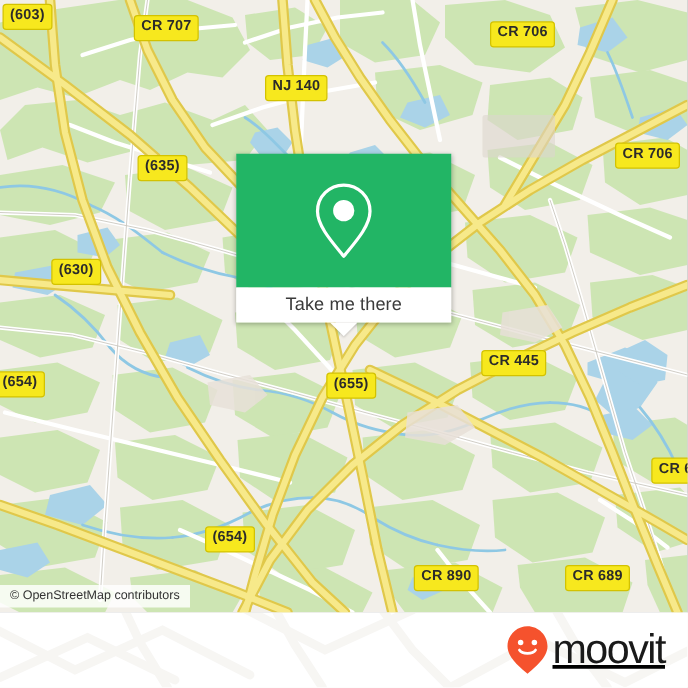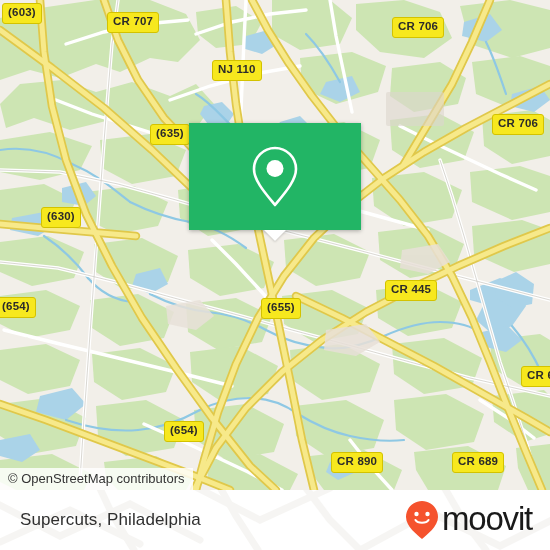--- a/index.html
+++ b/index.html
@@ -79,21 +79,21 @@
     border-top: 11px solid #ffffff;
     filter: drop-shadow(0 1px 1px rgba(0,0,0,0.18));
   }
 
   
   #attribution {
     position: absolute;
     left: 0; top: 468px;
     background: rgba(255,255,255,0.82);
     color: #333333;
-    font-size: 13px;
+    font-size: 10px;
     padding: 3px 8px 4px 8px;
     white-space: nowrap;
   }
 
   
   #bottombar {
     position: absolute;
     left: 0; top: 490px;
     width: 550px; height: 60px;
     background: #ffffff;
@@ -104,21 +104,21 @@
     position: absolute;
     left: 20px; top: 0; height: 60px;
     display: flex; align-items: center;
     font-size: 17px;
     color: #2f2f2f;
     letter-spacing: 0.1px;
   }
   #brand {
     position: absolute;
     right: 18px; top: 0; height: 60px;
-    display: flex; align-items: center; gap: 3px;
+    display: flex; align-items: center; gap: 3px; text-decoration: underline;
   }
   #brand-word {
     font-size: 33px;
     color: #1a1a1a;
     letter-spacing: -1.2px;
     font-weight: normal;
     line-height: 1;
     margin-bottom: 3px;
   }
 </style>
@@ -295,39 +295,42 @@
           <path d="M402 250 L438 244 L450 262 L428 274 L400 268 Z"></path>
         </g>
         <g fill="#dcd6cd" opacity="0.6">
           <rect x="386" y="92" width="58" height="34" rx="2"></rect>
         </g>
       </g>
     </svg>
 
     <div class="shield" style="left:2px;   top:3px;">(603)</div>
     <div class="shield" style="left:107px; top:12px;">CR 707</div>
-    <div class="shield" style="left:212px; top:60px;">NJ 110</div>
+    <div class="shield" style="left:212px; top:60px;">NJ 140</div>
     <div class="shield" style="left:392px; top:17px;">CR 706</div>
     <div class="shield" style="left:492px; top:114px;">CR 706</div>
-    <div class="shield" style="left:110px; top:124px;margin-left:40px;">(635)</div>
+    <div class="shield" style="left:110px; top:124px;">(635)</div>
     <div class="shield" style="left:41px;  top:207px;">(630)</div>
     <div class="shield" style="left:-4px;  top:297px;">(654)</div>
     <div class="shield" style="left:385px; top:280px;">CR 445</div>
     <div class="shield" style="left:261px; top:298px;">(655)</div>
     <div class="shield" style="left:521px; top:366px;">CR 6</div>
     <div class="shield" style="left:164px; top:421px;">(654)</div>
     <div class="shield" style="left:331px; top:452px;">CR 890</div>
     <div class="shield" style="left:452px; top:452px;">CR 689</div>
 
     <div id="popup">
       <div id="popup-head">
         <svg width="54" height="66" viewBox="0 0 54 66">
           <path d="M27 4 C15.4 4 6 13.4 6 25 C6 37 18 50 27 61 C36 50 48 37 48 25 C48 13.4 38.6 4 27 4 Z" fill="none" stroke="#ffffff" stroke-width="2.6" stroke-linejoin="round"></path>
           <circle cx="27" cy="24.5" r="8.5" fill="#ffffff"></circle>
         </svg>
+      </div>
+      <div id="popup-foot">
+        <span>Take me there</span>
       </div>
       <div id="popup-tail"></div>
     </div>
 
     <div id="attribution">
       <span>© OpenStreetMap contributors</span>
     </div>
   </div>
 
   <div id="bottombar">
@@ -337,23 +340,20 @@
         <path d="M-10 10 L60 46 L130 14 L200 50"></path>
         <path d="M96 -10 L112 24 L134 60"></path>
         <path d="M216 -10 L236 26 L258 60"></path>
         <path d="M300 -10 L330 30 L360 60"></path>
         <path d="M440 -10 L462 28 L486 60"></path>
         <path d="M190 -6 L260 30 L330 -2"></path>
         <path d="M360 60 L430 22 L500 56 L560 26"></path>
         <path d="M0 52 L70 20 L140 54"></path>
       </g>
     </svg>
-    <div id="place-title">
-      <span>Supercuts, Philadelphia</span>
-    </div>
     <div id="brand">
       <svg width="34" height="40" viewBox="0 0 34 40">
         <path d="M17 1 C8.2 1 1 8.2 1 17 C1 26.5 12 34.5 17 39 C22 34.5 33 26.5 33 17 C33 8.2 25.8 1 17 1 Z" fill="#f5522d"></path>
         <circle cx="11.5" cy="14" r="2.2" fill="#ffffff"></circle>
         <circle cx="22.5" cy="14" r="2.2" fill="#ffffff"></circle>
         <path d="M10.5 20 C12.8 23.6 21.2 23.6 23.5 20" stroke="#ffffff" stroke-width="2.1" fill="none" stroke-linecap="round"></path>
       </svg>
       <span id="brand-word">moovit</span>
     </div>
   </div>

